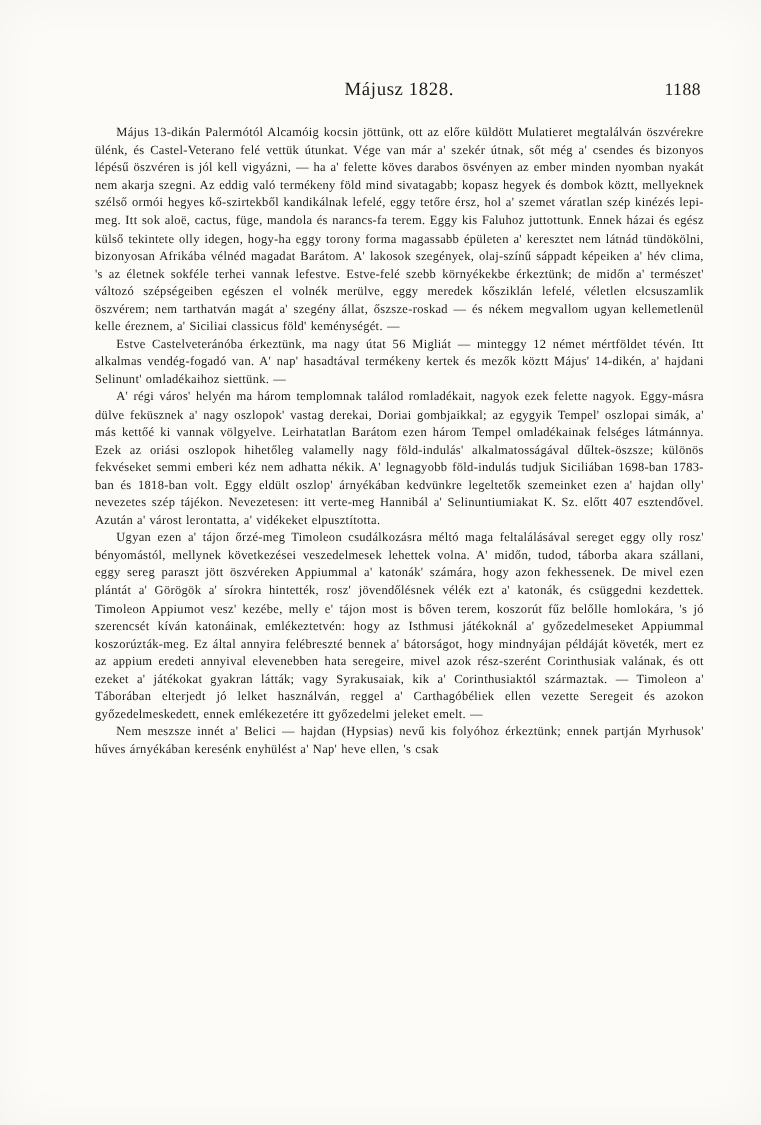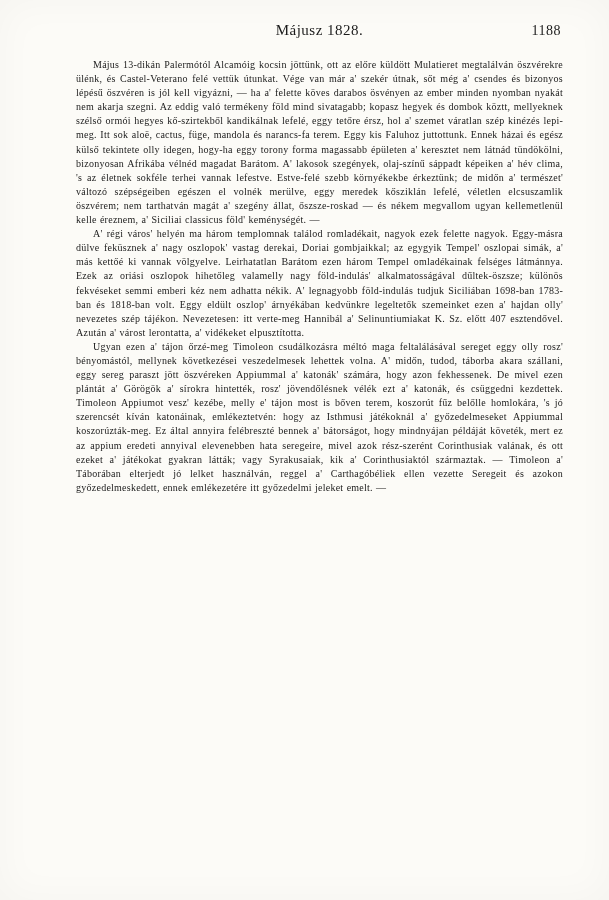--- a/index.html
+++ b/index.html
@@ -9,21 +9,21 @@
   }
   .page {
     width: 609px;
     height: 900px;
     margin: 0 auto;
     background: #fcfbf7;
     color: #1b1b1b;
     font-family: "Liberation Serif", "DejaVu Serif", serif;
     position: relative;
     box-sizing: border-box;
-    padding: 22px 46px 0 76px;
+    padding: 64px 46px 0 76px;
     overflow: hidden;
     box-shadow: inset 0 0 40px rgba(0,0,0,0.03);
   }
   .page-header {
     position: relative;
     height: 22px;
     margin-bottom: 14px;
   }
   .page-title {
     display: block;
@@ -51,16 +51,18 @@
 </head>
 <body>
 
 <div class="page">
   <div class="page-header">
     <span class="page-title">Májusz 1828.</span>
     <span class="page-number">1188</span>
   </div>
   <div class="page-body">
     <p>Május 13-dikán Palermótól Alcamóig kocsin jöttünk, ott az előre küldött Mulatieret megtalálván öszvérekre ülénk, és Castel-Veterano felé vettük útunkat. Vége van már a' szekér útnak, sőt még a' csendes és bizonyos lépésű öszvéren is jól kell vigyázni, — ha a' felette köves darabos ösvényen az ember minden nyomban nyakát nem akarja szegni. Az eddig való termékeny föld mind sivatagabb; kopasz hegyek és dombok köztt, mellyeknek szélső ormói hegyes kő-szirtekből kandikálnak lefelé, eggy tetőre érsz, hol a' szemet váratlan szép kinézés lepi-meg. Itt sok aloë, cactus, füge, mandola és narancs-fa terem. Eggy kis Faluhoz juttottunk. Ennek házai és egész külső tekintete olly idegen, hogy-ha eggy torony forma magassabb épületen a' keresztet nem látnád tündökölni, bizonyosan Afrikába vélnéd magadat Barátom. A' lakosok szegények, olaj-színű sáppadt képeiken a' hév clima, 's az életnek sokféle terhei vannak lefestve. Estve-felé szebb környékekbe érkeztünk; de midőn a' természet' változó szépségeiben egészen el volnék merülve, eggy meredek kősziklán lefelé, véletlen elcsuszamlik öszvérem; nem tarthatván magát a' szegény állat, őszsze-roskad — és nékem megvallom ugyan kellemetlenül kelle éreznem, a' Siciliai classicus föld' keménységét. —</p>
+    <p>Estve Castelveteránóba érkeztünk, ma nagy útat 56 Migliát — minteggy 12 német mértföldet tévén. Itt alkalmas vendég-fogadó van. A' nap' hasadtával termékeny kertek és mezők köztt Május' 14-dikén, a' hajdani Selinunt' omladékaihoz siettünk. —</p>
     <p>A' régi város' helyén ma három templomnak találod romladékait, nagyok ezek felette nagyok. Eggy-másra dülve feküsznek a' nagy oszlopok' vastag derekai, Doriai gombjaikkal; az egygyik Tempel' oszlopai simák, a' más kettőé ki vannak völgyelve. Leirhatatlan Barátom ezen három Tempel omladékainak felséges látmánnya. Ezek az oriási oszlopok hihetőleg valamelly nagy föld-indulás' alkalmatosságával dűltek-öszsze; különös fekvéseket semmi emberi kéz nem adhatta nékik. A' legnagyobb föld-indulás tudjuk Siciliában 1698-ban 1783-ban és 1818-ban volt. Eggy eldült oszlop' árnyékában kedvünkre legeltetők szemeinket ezen a' hajdan olly' nevezetes szép tájékon. Nevezetesen: itt verte-meg Hannibál a' Selinuntiumiakat K. Sz. előtt 407 esztendővel. Azután a' várost lerontatta, a' vidékeket elpusztította.</p>
     <p>Ugyan ezen a' tájon őrzé-meg Timoleon csudálkozásra méltó maga feltalálásával sereget eggy olly rosz' bényomástól, mellynek következései veszedelmesek lehettek volna. A' midőn, tudod, táborba akara szállani, eggy sereg paraszt jött öszvéreken Appiummal a' katonák' számára, hogy azon fekhessenek. De mivel ezen plántát a' Görögök a' sírokra hintették, rosz' jövendőlésnek vélék ezt a' katonák, és csüggedni kezdettek. Timoleon Appiumot vesz' kezébe, melly e' tájon most is bőven terem, koszorút fűz belőlle homlokára, 's jó szerencsét kíván katonáinak, emlékeztetvén: hogy az Isthmusi játékoknál a' győzedelmeseket Appiummal koszorúzták-meg. Ez által annyira felébreszté bennek a' bátorságot, hogy mindnyájan példáját követék, mert ez az appium eredeti annyival elevenebben hata seregeire, mivel azok rész-szerént Corinthusiak valának, és ott ezeket a' játékokat gyakran látták; vagy Syrakusaiak, kik a' Corinthusiaktól származtak. — Timoleon a' Táborában elterjedt jó lelket használván, reggel a' Carthagóbéliek ellen vezette Seregeit és azokon győzedelmeskedett, ennek emlékezetére itt győzedelmi jeleket emelt. —</p>
+    <p>Nem meszsze innét a' Belici — hajdan (Hypsias) nevű kis folyóhoz érkeztünk; ennek partján Myrhusok' hűves árnyékában keresénk enyhülést a' Nap' heve ellen, 's csak</p>
   </div>
 </div>
 
 </body></html>

